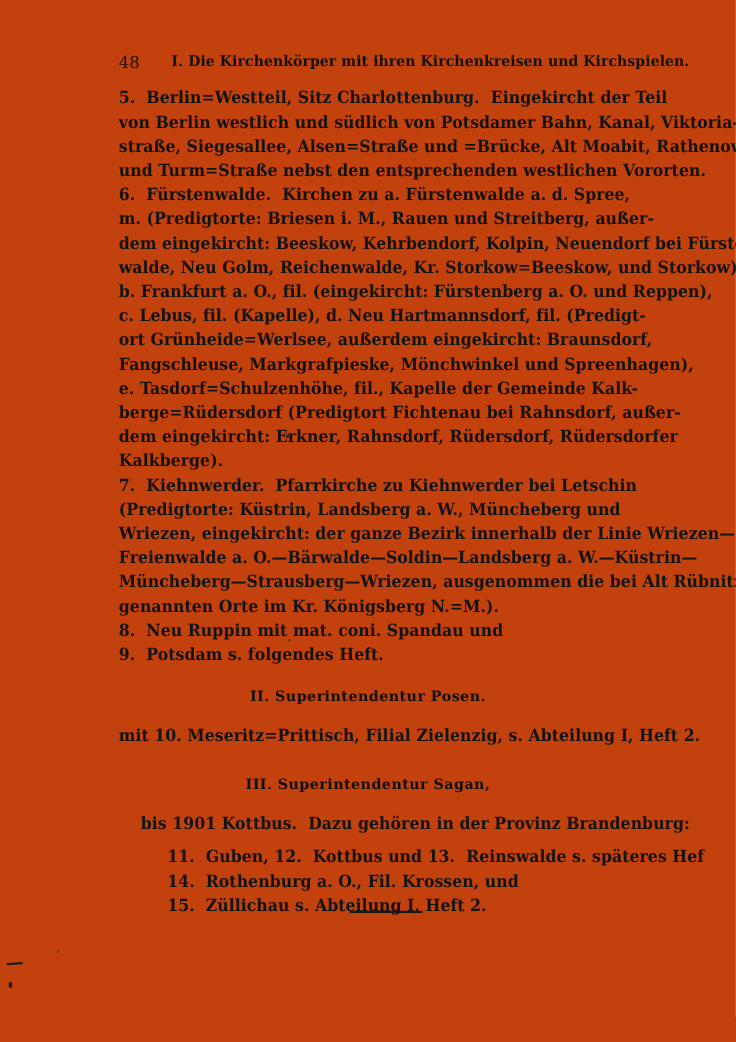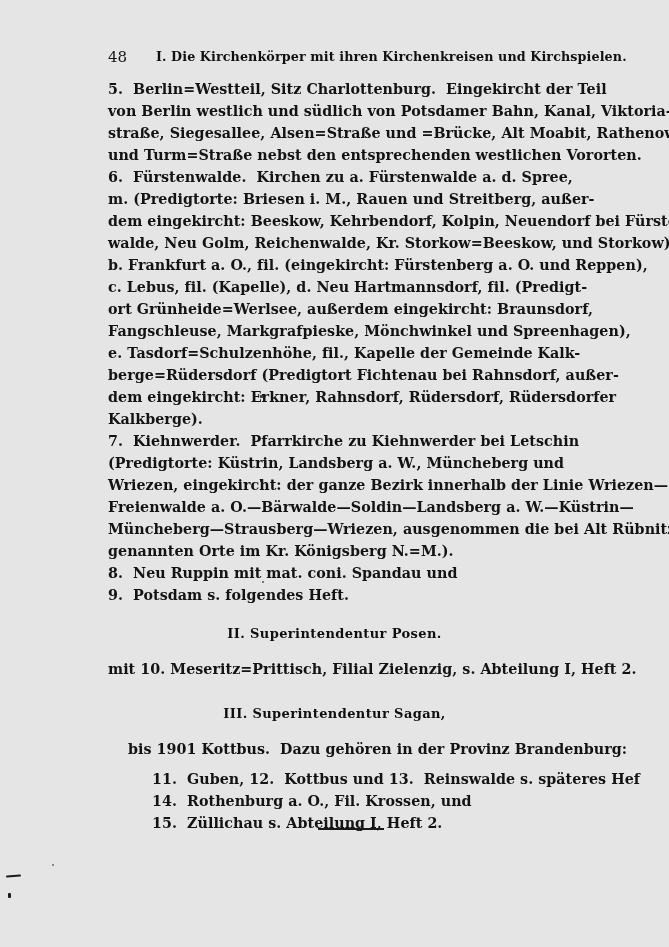--- a/index.html
+++ b/index.html
@@ -4,21 +4,21 @@
 <style>
   html, body {
     margin: 0;
     padding: 0;
     background: #ffffff;
   }
   #page {
     position: relative;
     width: 669px;
     height: 947px;
-    background: #e5e5e5;
+    background: #c2410c;
     overflow: hidden;
     font-family: "DejaVu Serif", "Liberation Serif", serif;
     color: #141414;
   }
   
   .ln {
     position: absolute;
     white-space: pre;
     font-size: 15.2px;
     line-height: 1;

